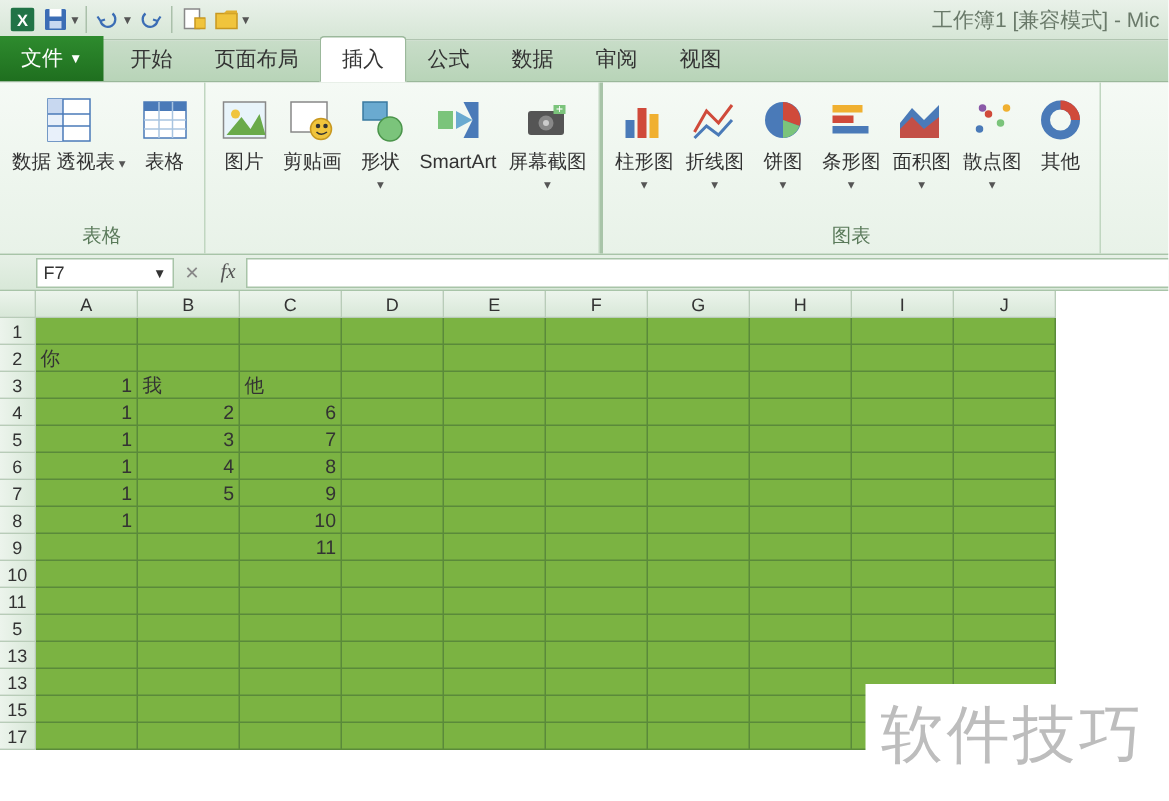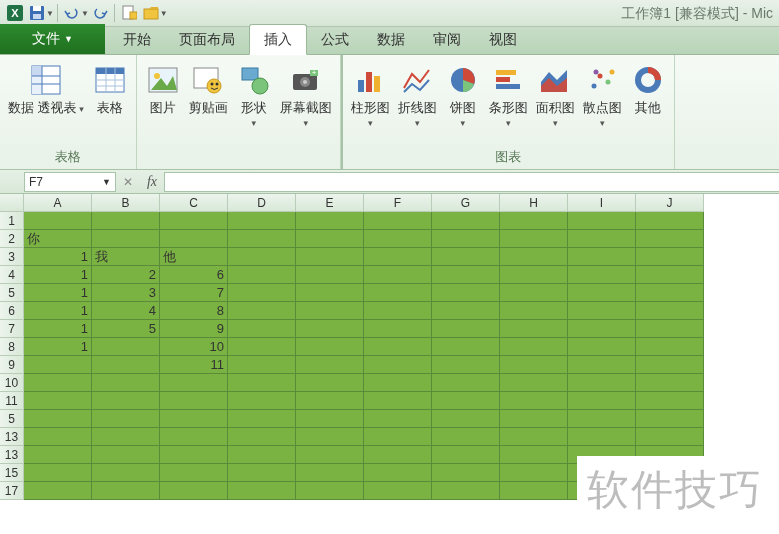--- a/index.html
+++ b/index.html
@@ -8,21 +8,21 @@
 
 .qat { height:27px; background:linear-gradient(#e9f1e9,#d6e6d6); display:flex; align-items:center; padding:0 4px; border-bottom:1px solid #b0c4b0; }
 .qat-icon { width:20px; height:20px; display:flex; align-items:center; justify-content:center; margin:0 1px; cursor:pointer; font-size:14px; }
 .qat-sep { width:1px; height:18px; background:#aac0aa; margin:0 3px; }
 .qat-dd { font-size:8px; color:#555; margin-left:-2px; cursor:pointer; }
 .title { position:absolute; right:6px; top:5px; color:#6a7a6a; font-size:14px; white-space:nowrap; }
 
 
 .tabs { height:28px; background:linear-gradient(#c8ddc8,#b8d4b8); display:flex; align-items:flex-end; border-bottom:1px solid #9bb89b; }
 .tab { padding:6px 14px 5px; color:#333; cursor:pointer; font-size:14px; }
-.tab.file { background:linear-gradient(#2e8b2e,#1f6f1f); color:#fff; margin-right:4px; padding:6px 32px; display:flex; align-items:center; gap:4px; }
+.tab.file { background:linear-gradient(#2e8b2e,#1f6f1f); color:#fff; margin-right:4px; padding:6px 14px; display:flex; align-items:center; gap:4px; }
 .tab.file .dd { font-size:9px; }
 .tab.active { background:#fff; border:1px solid #9bb89b; border-bottom:1px solid #fff; border-radius:3px 3px 0 0; margin-bottom:-1px; }
 
 
 .ribbon { height:115px; background:linear-gradient(#f5faf5,#e8f2e8); display:flex; border-bottom:1px solid #a8c4a8; }
 .group { border-right:1px solid #c0d6c0; display:flex; flex-direction:column; padding:2px 4px 0; }
 .group-body { flex:1; display:flex; align-items:flex-start; padding-top:4px; }
 .group-label { text-align:center; color:#5a7a5a; font-size:13px; padding:2px 0 3px; }
 .rbtn { display:flex; flex-direction:column; align-items:center; justify-content:flex-start; padding:2px 4px; cursor:pointer; min-width:44px; }
 .rbtn .ic { width:34px; height:34px; display:flex; align-items:center; justify-content:center; margin-bottom:4px; }
@@ -176,20 +176,30 @@
         <div class="lbl">剪贴画</div>
       </div>
       <div class="rbtn">
         <div class="ic">
             <svg width="32" height="32">
               <rect x="4" y="4" width="16" height="12" fill="#6aaad0" stroke="#3a7aa0"></rect>
               <circle cx="22" cy="22" r="8" fill="#7bc47b" stroke="#4a944a"></circle>
             </svg>
           </div>
         <div class="lbl"><span>形状</span><br><span class="dd-ar">▾</span></div>
+      </div>
+      <div class="rbtn">
+        <div class="ic">
+            <svg width="32" height="32">
+              <rect x="3" y="10" width="10" height="12" fill="#7bc47b"></rect>
+              <polygon points="15,10 26,16 15,22" fill="#6aaad0"></polygon>
+              <polygon points="20,4 30,4 30,28 20,28 26,16" fill="#4a7ab8"></polygon>
+            </svg>
+          </div>
+        <div class="lbl">SmartArt</div>
       </div>
       <div class="rbtn">
         <div class="ic">
             <svg width="32" height="32">
               <rect x="3" y="10" width="24" height="16" fill="#555" rx="2"></rect>
               <circle cx="15" cy="18" r="5" fill="#888"></circle>
               <circle cx="15" cy="18" r="2" fill="#ccc"></circle>
               <rect x="20" y="6" width="8" height="6" fill="#7bc47b"></rect>
               <text x="24" y="11" fill="#fff" font-size="8" text-anchor="middle">+</text>
             </svg>

